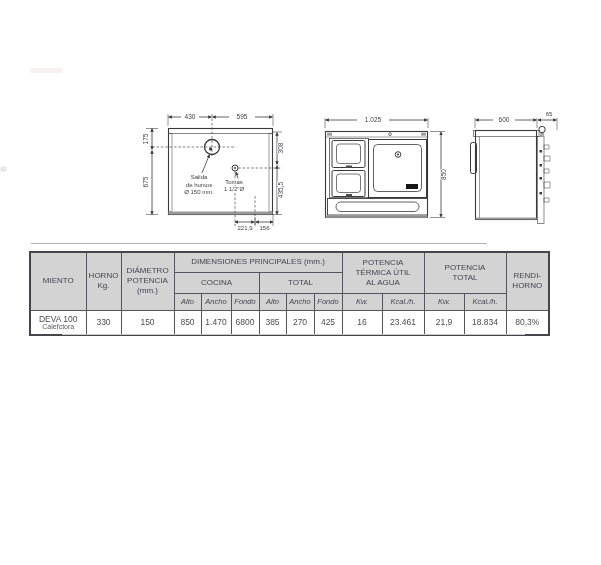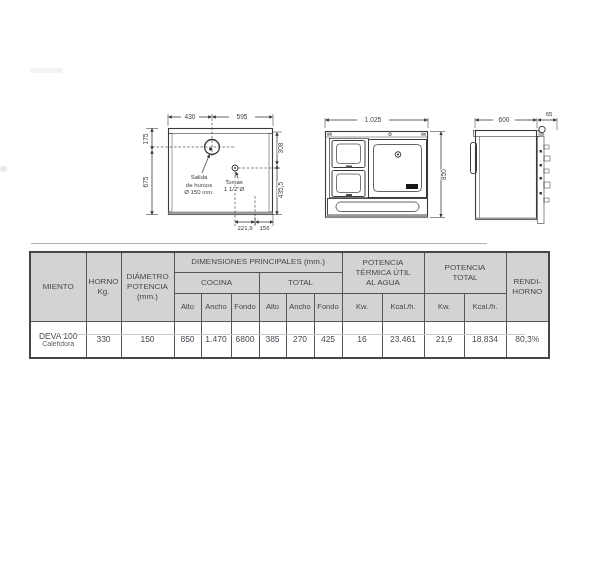--- a/index.html
+++ b/index.html
@@ -40,22 +40,22 @@
     overflow:hidden; padding:1px 1px;
   }
   table.spec th {
     background:#d3d3d3; font-weight:normal; color:#44444c;
     font-size:8px; line-height:1.25; white-space:pre-line;
   }
   table.spec th.sub { font-size:7.5px; }
   table.spec td { background:#ffffff; color:#4c4c55; font-size:8.5px; }
   .model-name { display:block; font-size:8.5px; color:#4c4c55; }
   .model-sub  { display:block; font-size:7px;   color:#5a5a62; margin-top:-1px; }
-  tr.hr1 { height:20px; } tr.hr2 { height:21px; } tr.hr3 { height:28px; }
-  tr.data { height:37px; }
+  tr.hr1 { height:20px; } tr.hr2 { height:21px; } tr.hr3 { height:17px;font-style:italic; }
+  tr.data { height:25px; }
 </style>
 </head>
 <body>
 
 <div class="page">
 
   <div class="smudge-a"></div>
   <div class="smudge-b"></div>
 
   <svg id="topview" class="diagram" width="162" height="130" viewBox="0 0 162 130">

